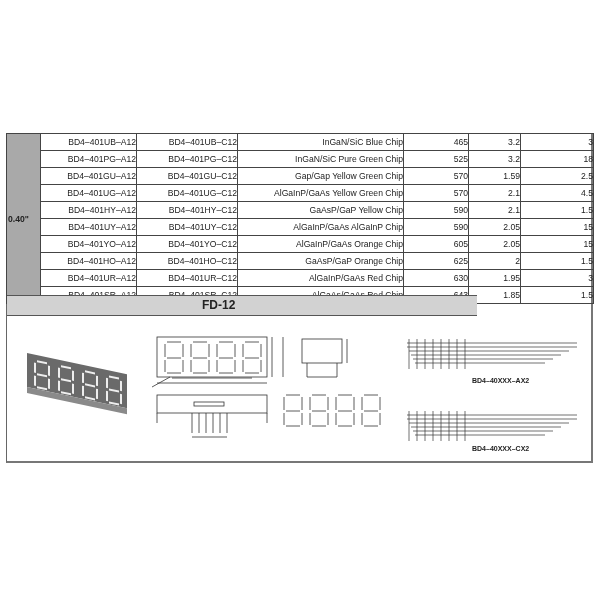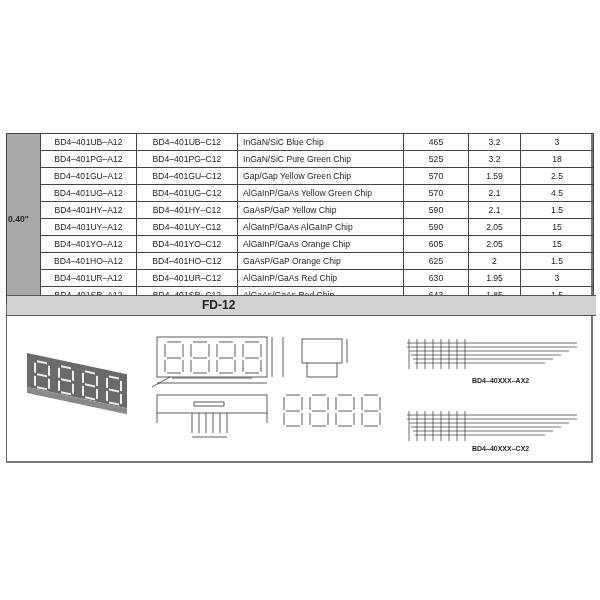--- a/index.html
+++ b/index.html
@@ -1,23 +1,23 @@
 <!DOCTYPE html>
 <html><head>
 <meta charset="utf-8">
 <style>
   html,body{margin:0;padding:0;background:#fff;}
   body{width:600px;height:600px;position:relative;font-family:"Liberation Sans",sans-serif;color:#222;overflow:hidden;}
   .frame{position:absolute;left:6px;top:133px;width:587px;height:330px;border:1px solid #666;border-right:2px solid #777;border-bottom:2px solid #777;box-sizing:border-box;}
   table.spec{position:absolute;left:6px;top:133px;border-collapse:collapse;width:587px;table-layout:fixed;}
   table.spec td{border:1px solid #444;height:16px;padding:0;font-size:8.6px;line-height:16px;white-space:nowrap;overflow:hidden;}
   td.size{background:#a9a9a9;font-weight:bold;font-size:12px;text-align:left;padding-left:1px !important;vertical-align:middle;}
-  td.c{text-align:center;}
-  td.l{text-align:left;padding-left:5px !important;}
-  .band{position:absolute;left:7px;top:295px;width:589px;height:19px;background:#d2d2d2;border-top:1px solid #555;border-bottom:1px solid #555;font-weight:bold;font-size:12px;line-height:19px;}
+  td.c{text-align:right;}
+  td.l{text-align:right;padding-left:5px !important;}
+  .band{position:absolute;left:7px;top:295px;width:470px;height:19px;background:#d2d2d2;border-top:1px solid #555;border-bottom:1px solid #555;font-weight:bold;font-size:12px;line-height:19px;}
   .band span{position:absolute;top:0;}
   .diagram{position:absolute;left:7px;top:315px;width:585px;height:146px;}
   .caption{position:absolute;font-size:7px;font-weight:bold;}
 </style>
 </head>
 <body>
 
 <div class="frame"></div>
 
 <table class="spec">

